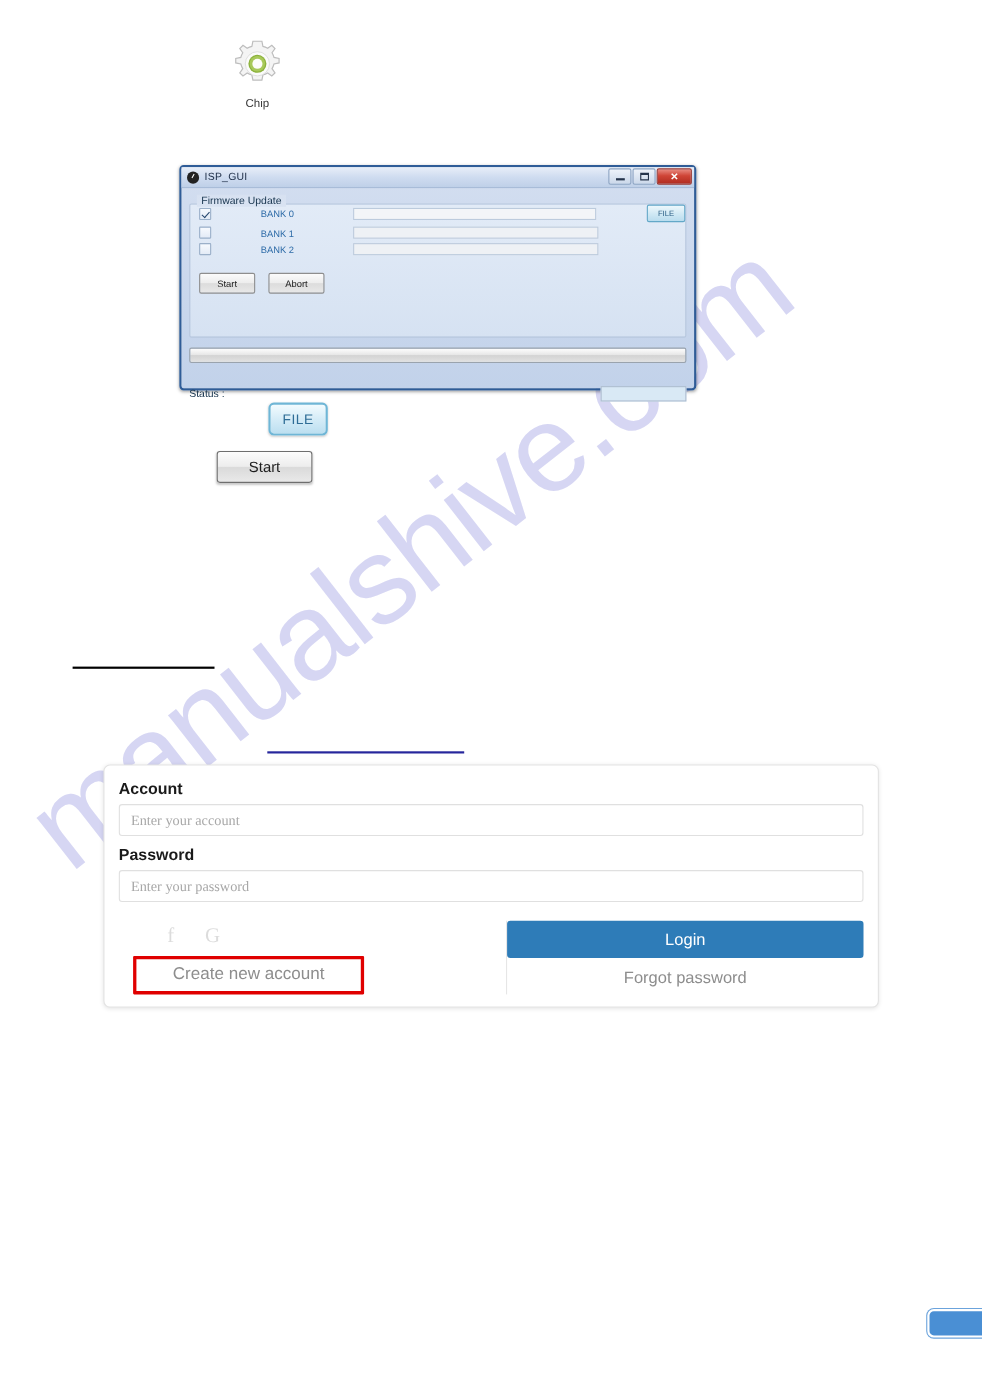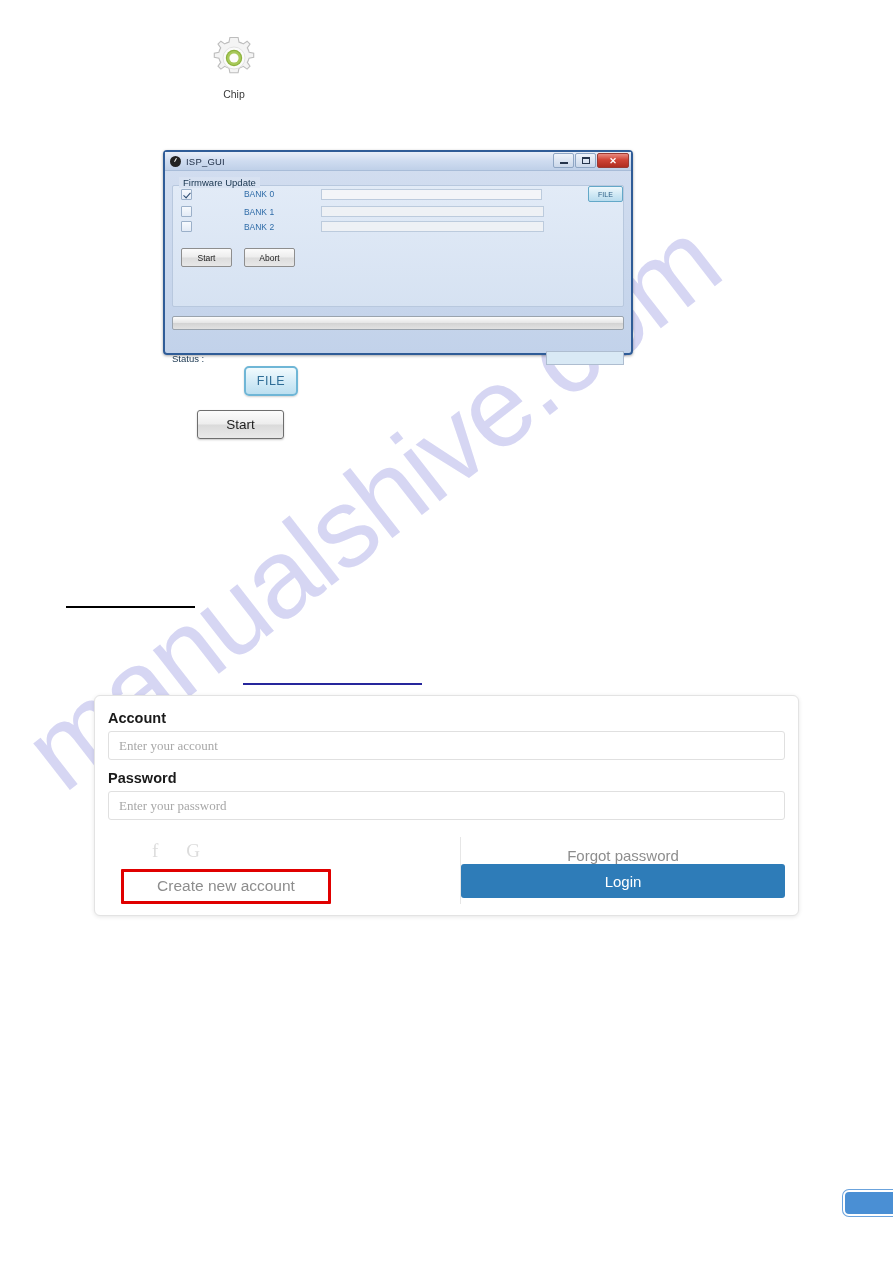--- a/index.html
+++ b/index.html
@@ -150,21 +150,20 @@
     border: 1px solid #26354c;
     border-top-width: 2px;
     box-sizing: border-box;
   }
 
   #isp-body {
     padding: 6px 7px 6px 7px;
     height: calc(100% - 19px);
     box-sizing: border-box;
     position: relative;
-    text-align: center;
   }
 
   
   #fw-group {
     position: relative;
     border: 1px solid #b8c8de;
     background: linear-gradient(180deg, #e2ebf7 0%, #d6e2f2 100%);
     border-radius: 2px;
     height: 122px;
     margin-top: 8px;
@@ -558,20 +557,20 @@
 
     <div id="left-col">
       <div id="social-row">
         <span class="social-ic">f</span>
         <span class="social-ic">G</span>
       </div>
       <div id="create-account">Create new account</div>
     </div>
 
     <div id="right-col">
+      <div id="login-btn">Login</div>
       <div id="forgot-pw">Forgot password</div>
-      <div id="login-btn">Login</div>
     </div>
 
   </div>
 </div>
 
 <div id="corner-tab"></div>
 
 </body></html>

